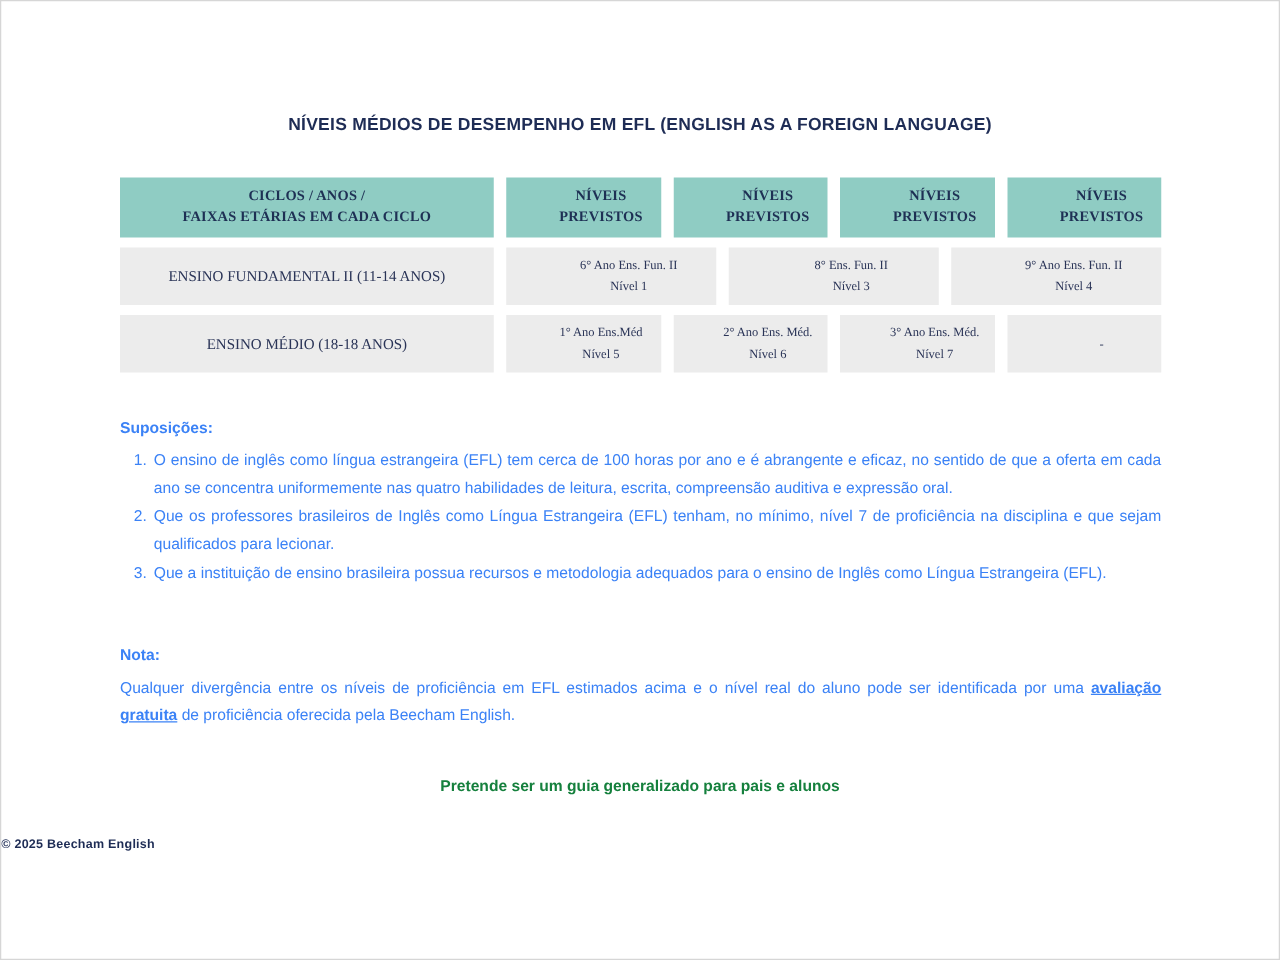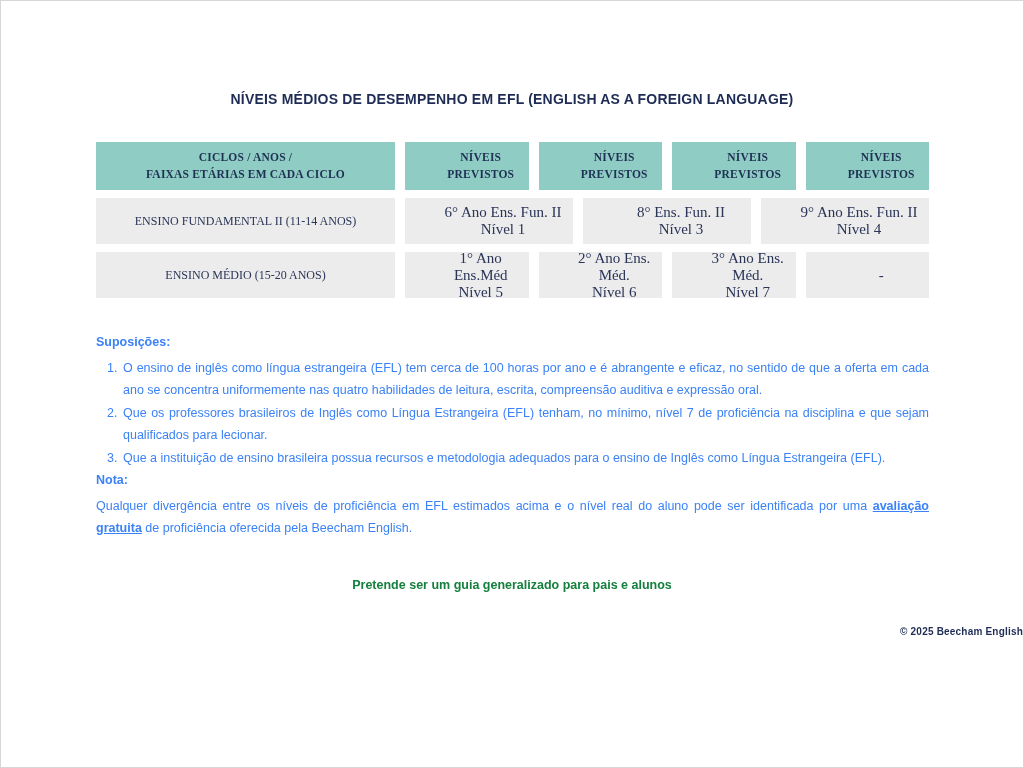--- a/index.html
+++ b/index.html
@@ -50,21 +50,21 @@
     color: #1e3054;
     font-weight: bold;
     font-size: 11.5px;
     line-height: 17px;
     height: 48px;
     letter-spacing: 0.2px;
   }
   .data-row .t-cell {
     background: #ececec;
     color: #2a3457;
-    font-size: 15px;
+    font-size: 10px;
     line-height: 17px;
     height: 46px;
   }
   .data-row .t-cell.col-wide { font-size: 12px; }
   
   .text-col {
     margin: 0 94px 0 95px;
     font-size: 12.5px;
     line-height: 22.5px;
     color: #3b82f6;
@@ -83,40 +83,40 @@
   .assumption-item {
     position: relative;
     padding-left: 27px;
     text-align: justify;
   }
   .assumption-num {
     position: absolute;
     left: 11px;
     top: 0;
   }
-  .note-block { }
+  .note-block { margin-top: 44px; }
   .note-text {
     margin: 3px 0 0 0;
     text-align: justify;
   }
   .note-link {
     font-weight: bold;
     text-decoration: underline;
     color: inherit;
   }
   .tagline {
     margin: 38px 0 0 0;
     text-align: center;
     font-weight: bold;
     font-size: 12.5px;
     color: #15803d;
   }
   .copyright {
     margin: 34px 0 0 0;
-    text-align: right;
+    text-align: left;
     font-weight: bold;
     font-size: 10px;
     color: #1e2c55;
     letter-spacing: 0.2px;
   }
 </style>
 </head>
 <body>
 
 <div class="title-block">
@@ -139,21 +139,21 @@
   <div class="t-row data-row">
     <div class="t-cell col-wide">ENSINO FUNDAMENTAL II (11-14 ANOS)</div>
     <div class="t-cell col-lvl">6° Ano Ens. Fun. II
 Nível 1</div>
     <div class="t-cell col-lvl">8° Ens. Fun. II
 Nível 3</div>
     <div class="t-cell col-lvl">9° Ano Ens. Fun. II
 Nível 4</div>
   </div>
   <div class="t-row data-row">
-    <div class="t-cell col-wide">ENSINO MÉDIO (15-20 ANOS)</div>
+    <div class="t-cell col-wide">ENSINO MÉDIO (18-18 ANOS)</div>
     <div class="t-cell col-lvl">1° Ano Ens.Méd
 Nível 5</div>
     <div class="t-cell col-lvl">2° Ano Ens. Méd.
 Nível 6</div>
     <div class="t-cell col-lvl">3° Ano Ens. Méd.
 Nível 7</div>
     <div class="t-cell col-lvl">-</div>
   </div>
 </div>
 

